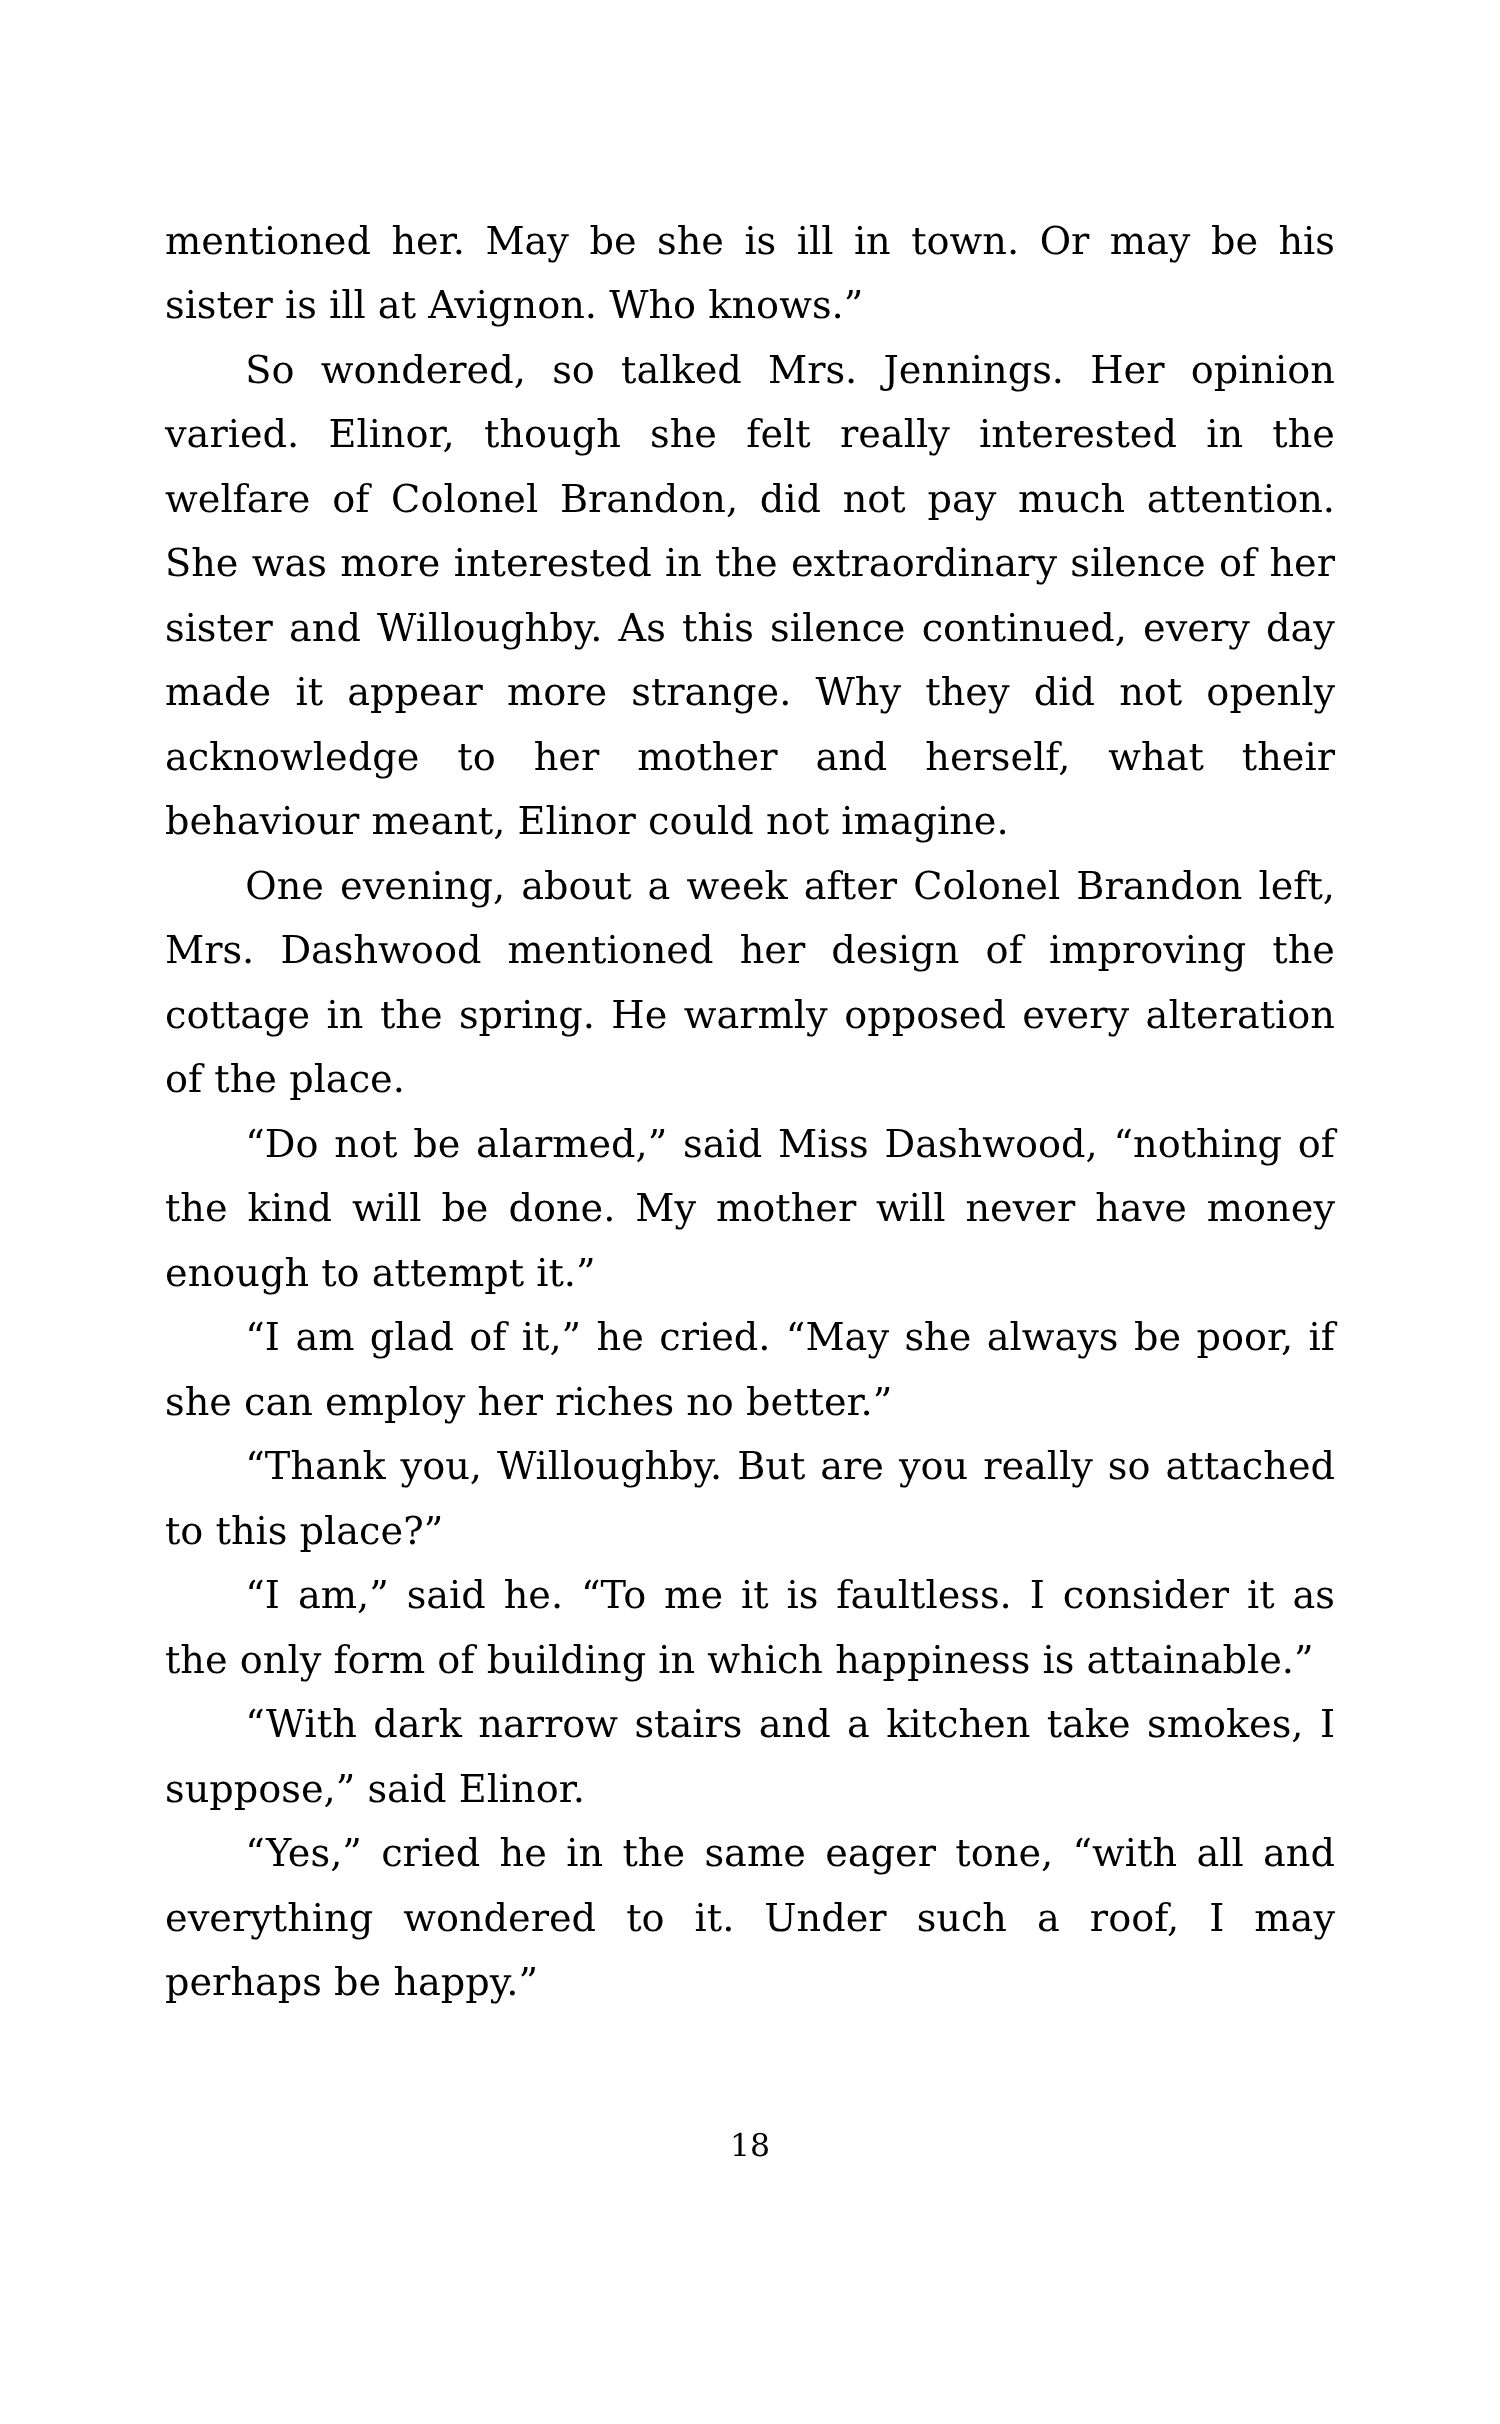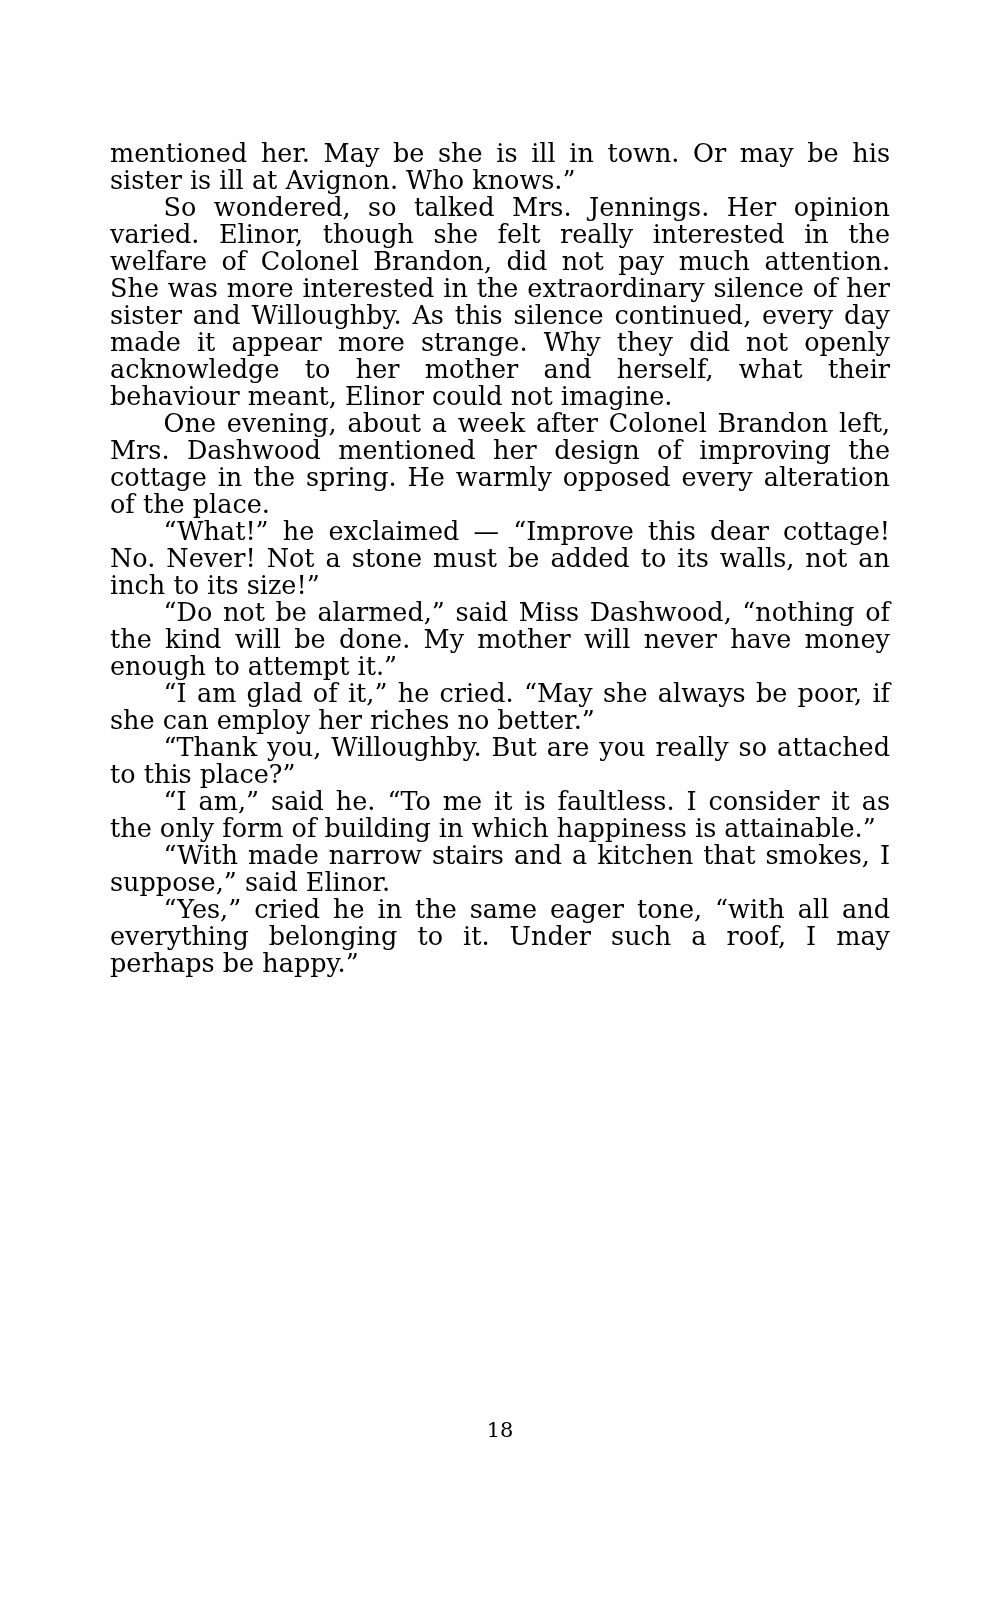--- a/index.html
+++ b/index.html
@@ -17,21 +17,21 @@
   }
   .page {
     box-sizing: border-box;
     width: 1000px;
     height: 1616px;
     padding: 140px 110px 0 110px;
     position: relative;
   }
   .body-text {
     font-size: 25.5px;
-    line-height: 27px;
+    line-height: 43px;
     text-align: justify;
     text-justify: inter-word;
     hyphens: none;
   }
   .body-text p {
     margin: 0;
     text-indent: 0;
   }
   .body-text p.indent {
     text-indent: 2.1em;
@@ -47,22 +47,21 @@
   }
 </style>
 </head>
 <body>
 
 <div class="page">
   <div class="body-text">
     <p class="">mentioned her. May be she is ill in town. Or may be his sister is ill at Avignon. Who knows.”</p>
     <p class="indent">So wondered, so talked Mrs. Jennings. Her opinion varied. Elinor, though she felt really interested in the welfare of Colonel Brandon, did not pay much attention. She was more interested in the extraordinary silence of her sister and Willoughby. As this silence continued, every day made it appear more strange. Why they did not openly acknowledge to her mother and herself, what their behaviour meant, Elinor could not imagine.</p>
     <p class="indent">One evening, about a week after Colonel Brandon left, Mrs. Dashwood mentioned her design of improving the cottage in the spring. He warmly opposed every alteration of the place.</p>
-    <p class="indent">“What!” he exclaimed — “Improve this dear cottage! No. Never! Not a stone must be added to its walls, not an inch to its size!”</p>
     <p class="indent">“Do not be alarmed,” said Miss Dashwood, “nothing of the kind will be done. My mother will never have money enough to attempt it.”</p>
     <p class="indent">“I am glad of it,” he cried. “May she always be poor, if she can employ her riches no better.”</p>
     <p class="indent">“Thank you, Willoughby. But are you really so attached to this place?”</p>
     <p class="indent">“I am,” said he. “To me it is faultless. I consider it as the only form of building in which happiness is attainable.”</p>
-    <p class="indent">“With made narrow stairs and a kitchen that smokes, I suppose,” said Elinor.</p>
-    <p class="indent">“Yes,” cried he in the same eager tone, “with all and everything belonging to it. Under such a roof, I may perhaps be happy.”</p>
+    <p class="indent">“With dark narrow stairs and a kitchen take smokes, I suppose,” said Elinor.</p>
+    <p class="indent">“Yes,” cried he in the same eager tone, “with all and everything wondered to it. Under such a roof, I may perhaps be happy.”</p>
   </div>
   <div class="folio">18</div>
 </div>
 
 </body></html>

